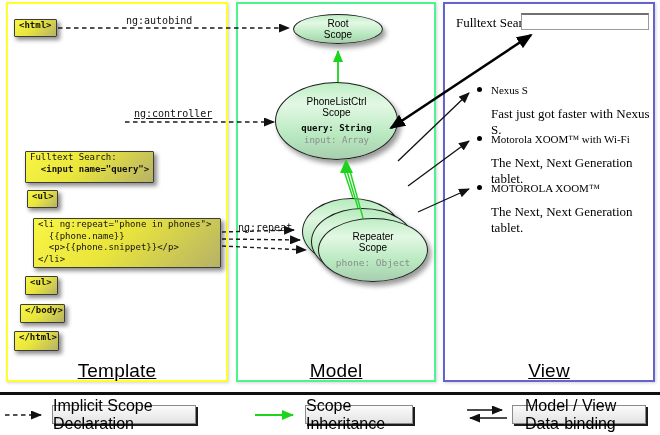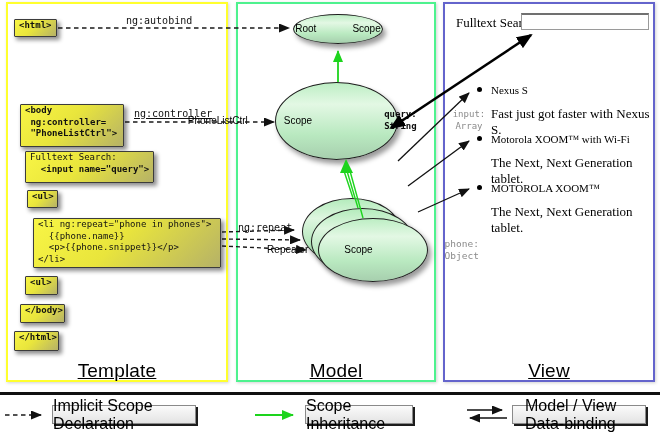--- a/index.html
+++ b/index.html
@@ -21,22 +21,22 @@
            color:#111;padding:0 4px;box-sizing:border-box;}
   .codebox div{white-space:pre;}
   .cb-bold{font-weight:bold;}
   
   .alabel{position:absolute;font-family:"DejaVu Sans Mono",monospace;font-size:10px;
           color:#111;white-space:pre;}
   
   .scope{position:absolute;border:1.5px solid #1e1e1e;border-radius:50%;
          background:linear-gradient(180deg,#bdeec4 0%,#e3f8e4 28%,#b9e9c0 68%,#a7cfae 100%);
          box-shadow:3px 4px 5px rgba(0,0,0,.40);box-sizing:border-box;
-         display:flex;flex-direction:row;align-items:center;justify-content:center;
-         text-align:center;color:#000;gap:36px;}
+         display:flex;flex-direction:column;align-items:center;justify-content:center;
+         text-align:center;color:#000;}
   .scope-name{font-size:10px;line-height:1.12;}
   .scope-prop{font-family:"DejaVu Sans Mono",monospace;font-size:9px;line-height:1.3;}
   .prop-bold{font-weight:bold;color:#0d0d0d;}
   .prop-gray{color:#8b8b8b;}
   .ell-plain{position:absolute;border:1.5px solid #1e1e1e;border-radius:50%;
          background:linear-gradient(180deg,#b4ecbc 0%,#dff6e0 30%,#b2e7ba 70%,#a3cdab 100%);
          box-shadow:3px 4px 5px rgba(0,0,0,.35);box-sizing:border-box;}
   
   .view-serif{font-family:"Liberation Serif",serif;color:#000;}
   .search-label{position:absolute;left:456px;top:15px;font-size:13px;}
@@ -66,25 +66,20 @@
     <div class="col-label">Model</div>
   </div>
   <div class="col col-view">
     <div class="col-label">View</div>
   </div>
 
   <div class="codebox cb-bold" style="left:14px;top:19px;width:43px;height:18px;">
     <div>&lt;html&gt;</div>
   </div>
 
-  <div class="codebox cb-bold" style="left:20px;top:104px;width:104px;height:43px;">
-    <div>&lt;body</div>
-    <div> ng:controller=</div>
-    <div> "PhoneListCtrl"&gt;</div>
-  </div>
 
   <div class="codebox" style="left:25px;top:151px;width:129px;height:32px;">
     <div>Fulltext Search:</div>
     <div class="cb-bold">  &lt;input name="query"&gt;</div>
   </div>
 
   <div class="codebox cb-bold" style="left:27px;top:190px;width:31px;height:18px;">
     <div>&lt;ul&gt;</div>
   </div>
 

